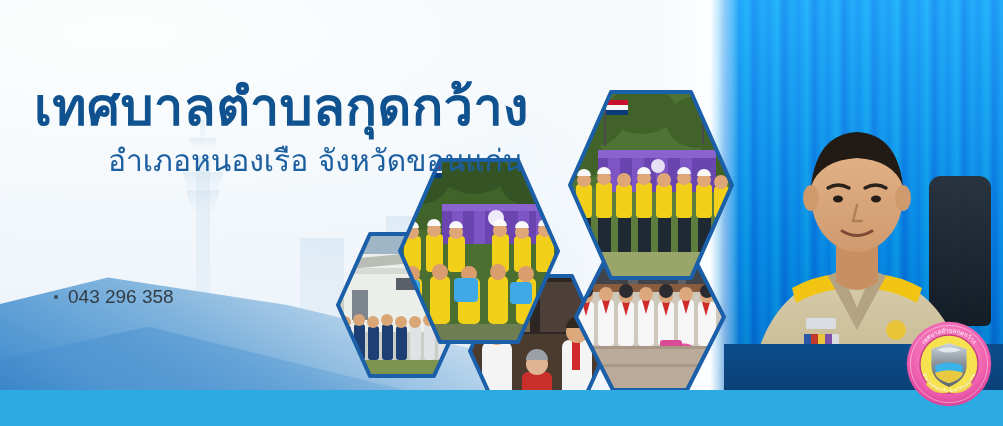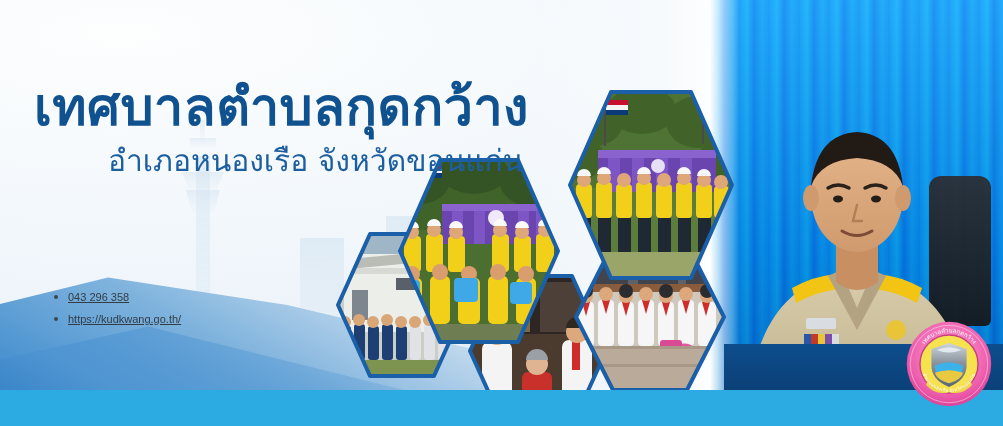--- a/index.html
+++ b/index.html
@@ -61,25 +61,24 @@
     white-space:nowrap;
   }
 
   
   .contact{
     position:absolute; left:52px; top:286px; z-index:6;
     list-style:none;
   }
   .contact li{
     position:relative;
-    font-size:11px; line-height:22px;
+    font-size:19px; line-height:22px;
     color:#333c45;
     padding-left:16px;
     white-space:nowrap;
-    text-decoration:underline;
   }
   .contact li::before{
     content:""; position:absolute;
     left:2px; top:9px; width:4px; height:4px;
     border-radius:50%; background:#3b4750;
   }
 
   
   .collage{ position:absolute; left:0; top:0; width:1003px; height:426px; z-index:5; }
 
@@ -196,23 +195,20 @@
   <div class="bg-fade-right"></div>
 
   <div class="titlewrap">
     <div class="title">เทศบาลตำบลกุดกว้าง</div>
     <div class="subtitle">อำเภอหนองเรือ จังหวัดขอนแก่น</div>
   </div>
 
   <ul class="contact">
     <li>
       <span>043 296 358</span>
-    </li>
-    <li>
-      <span>https://kudkwang.go.th/</span>
     </li>
   </ul>
 
   <div class="portrait-panel">
     <div class="curtain"></div>
     <div class="chairback"></div>
 
     <svg class="person" viewBox="0 0 293 426" preserveAspectRatio="none">
       <defs>
         <linearGradient id="uni" x1="0" y1="0" x2="0" y2="1">

